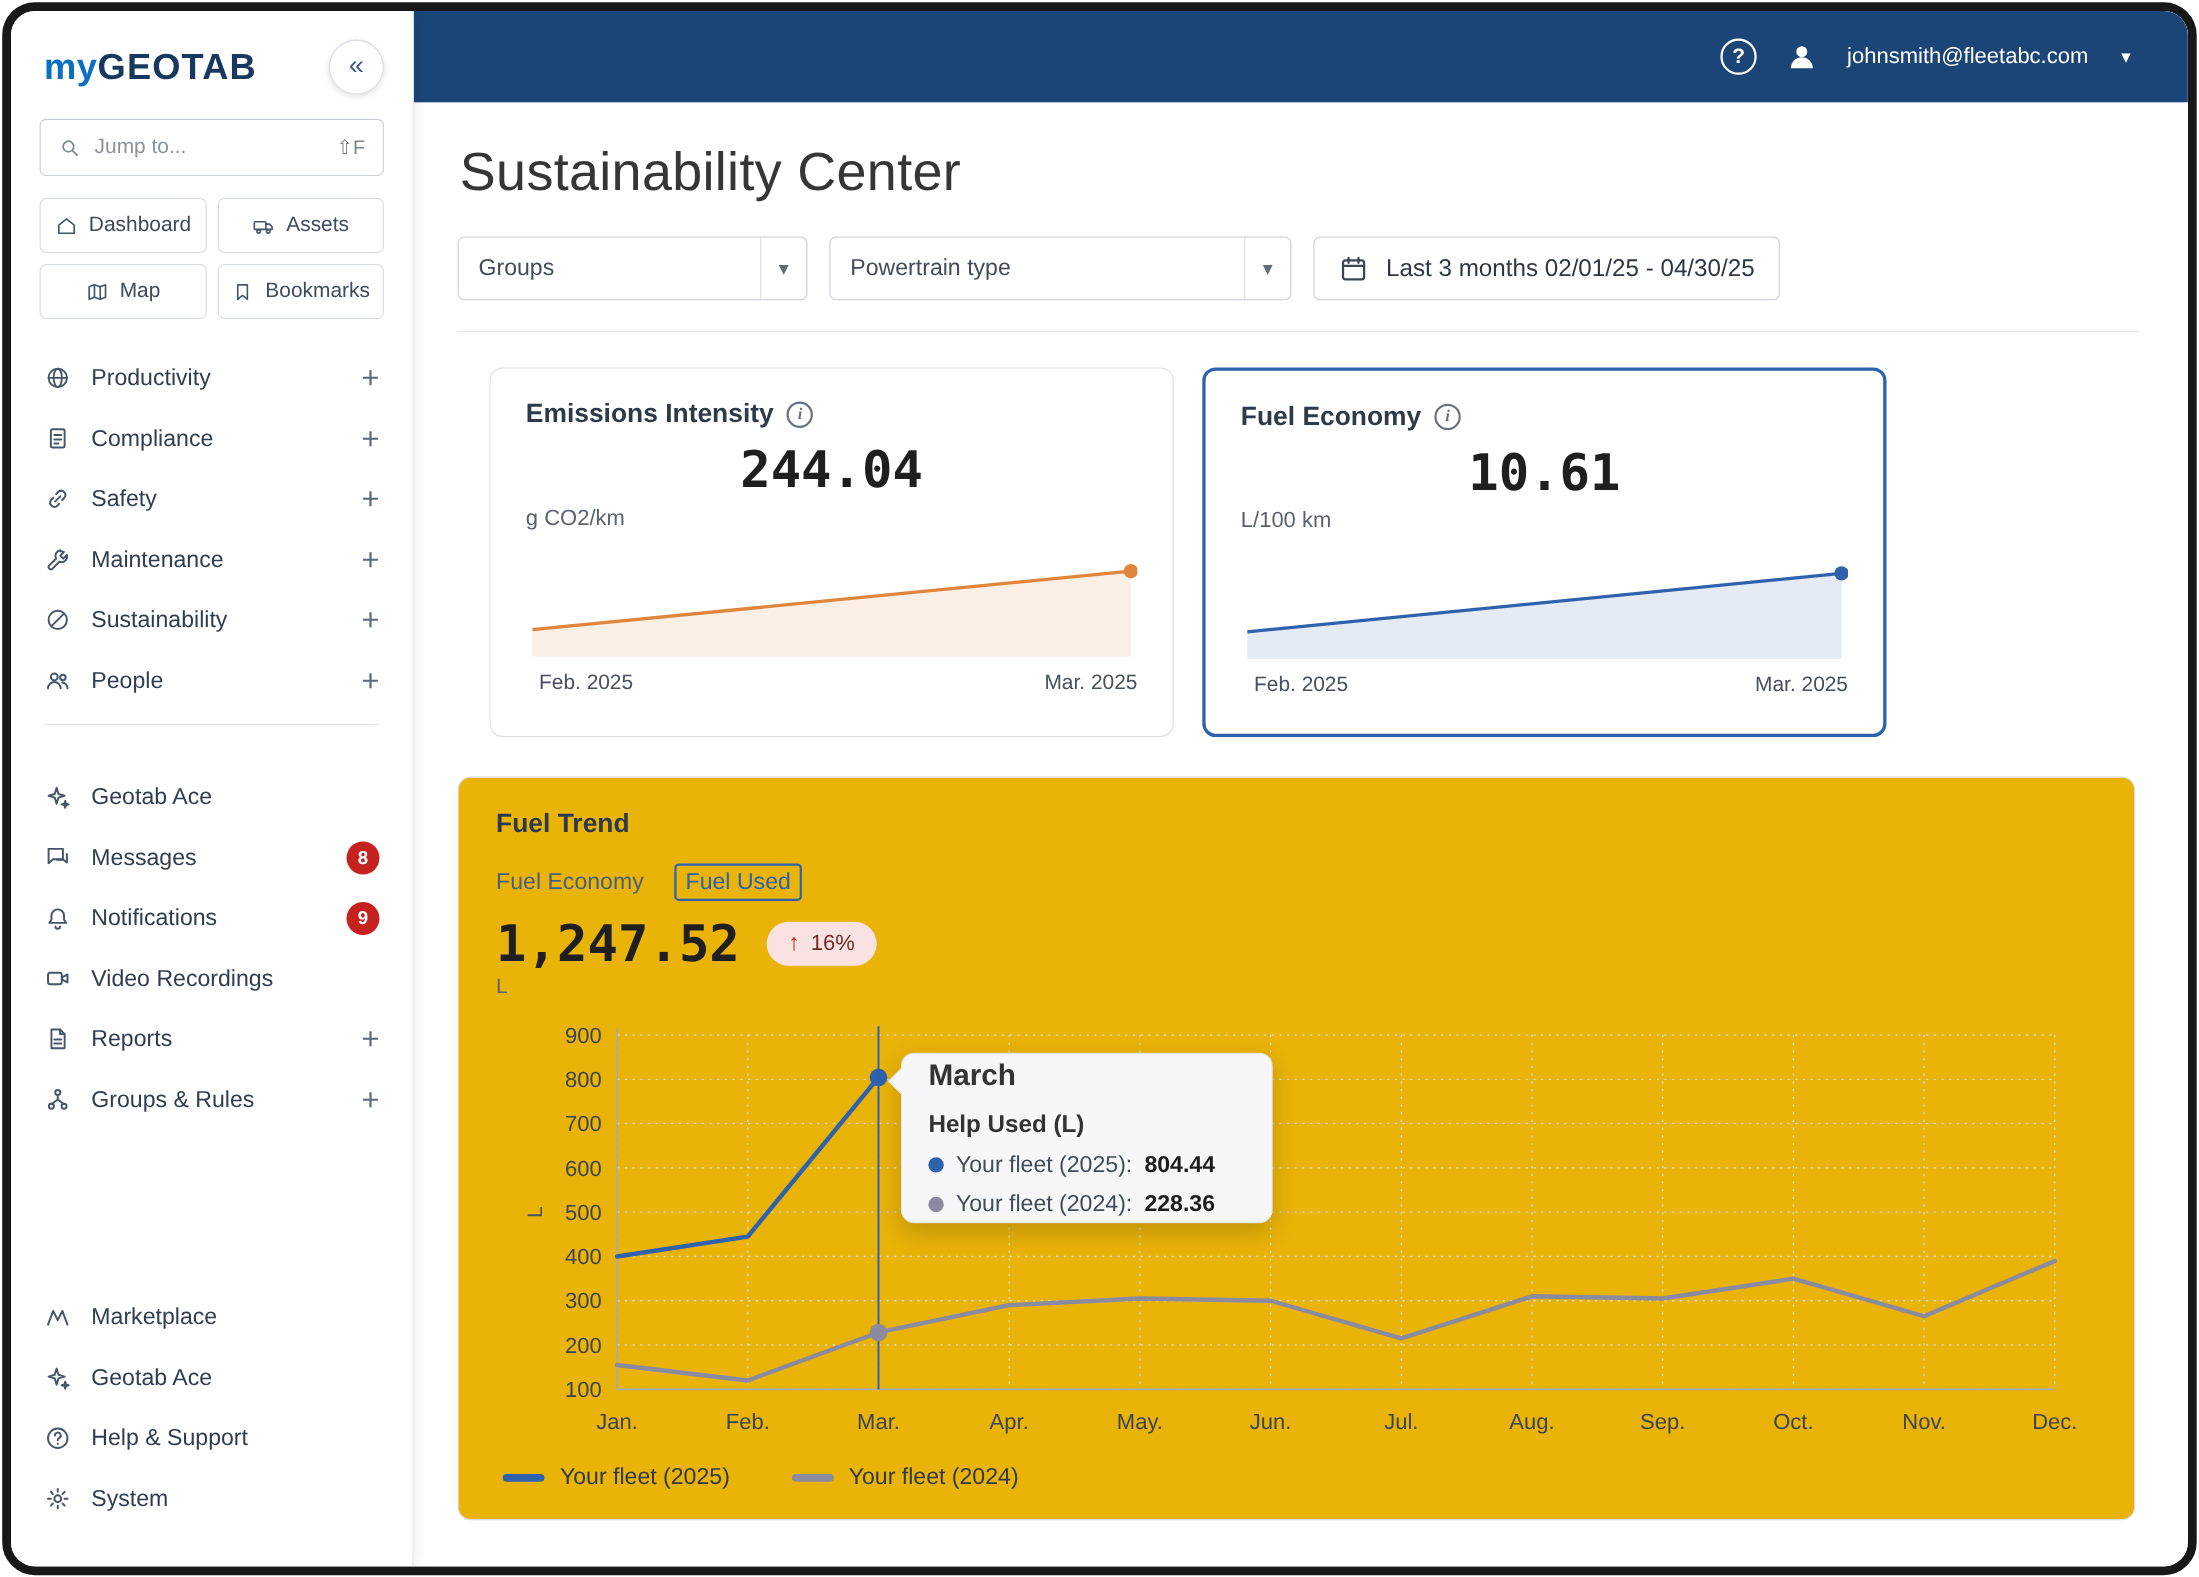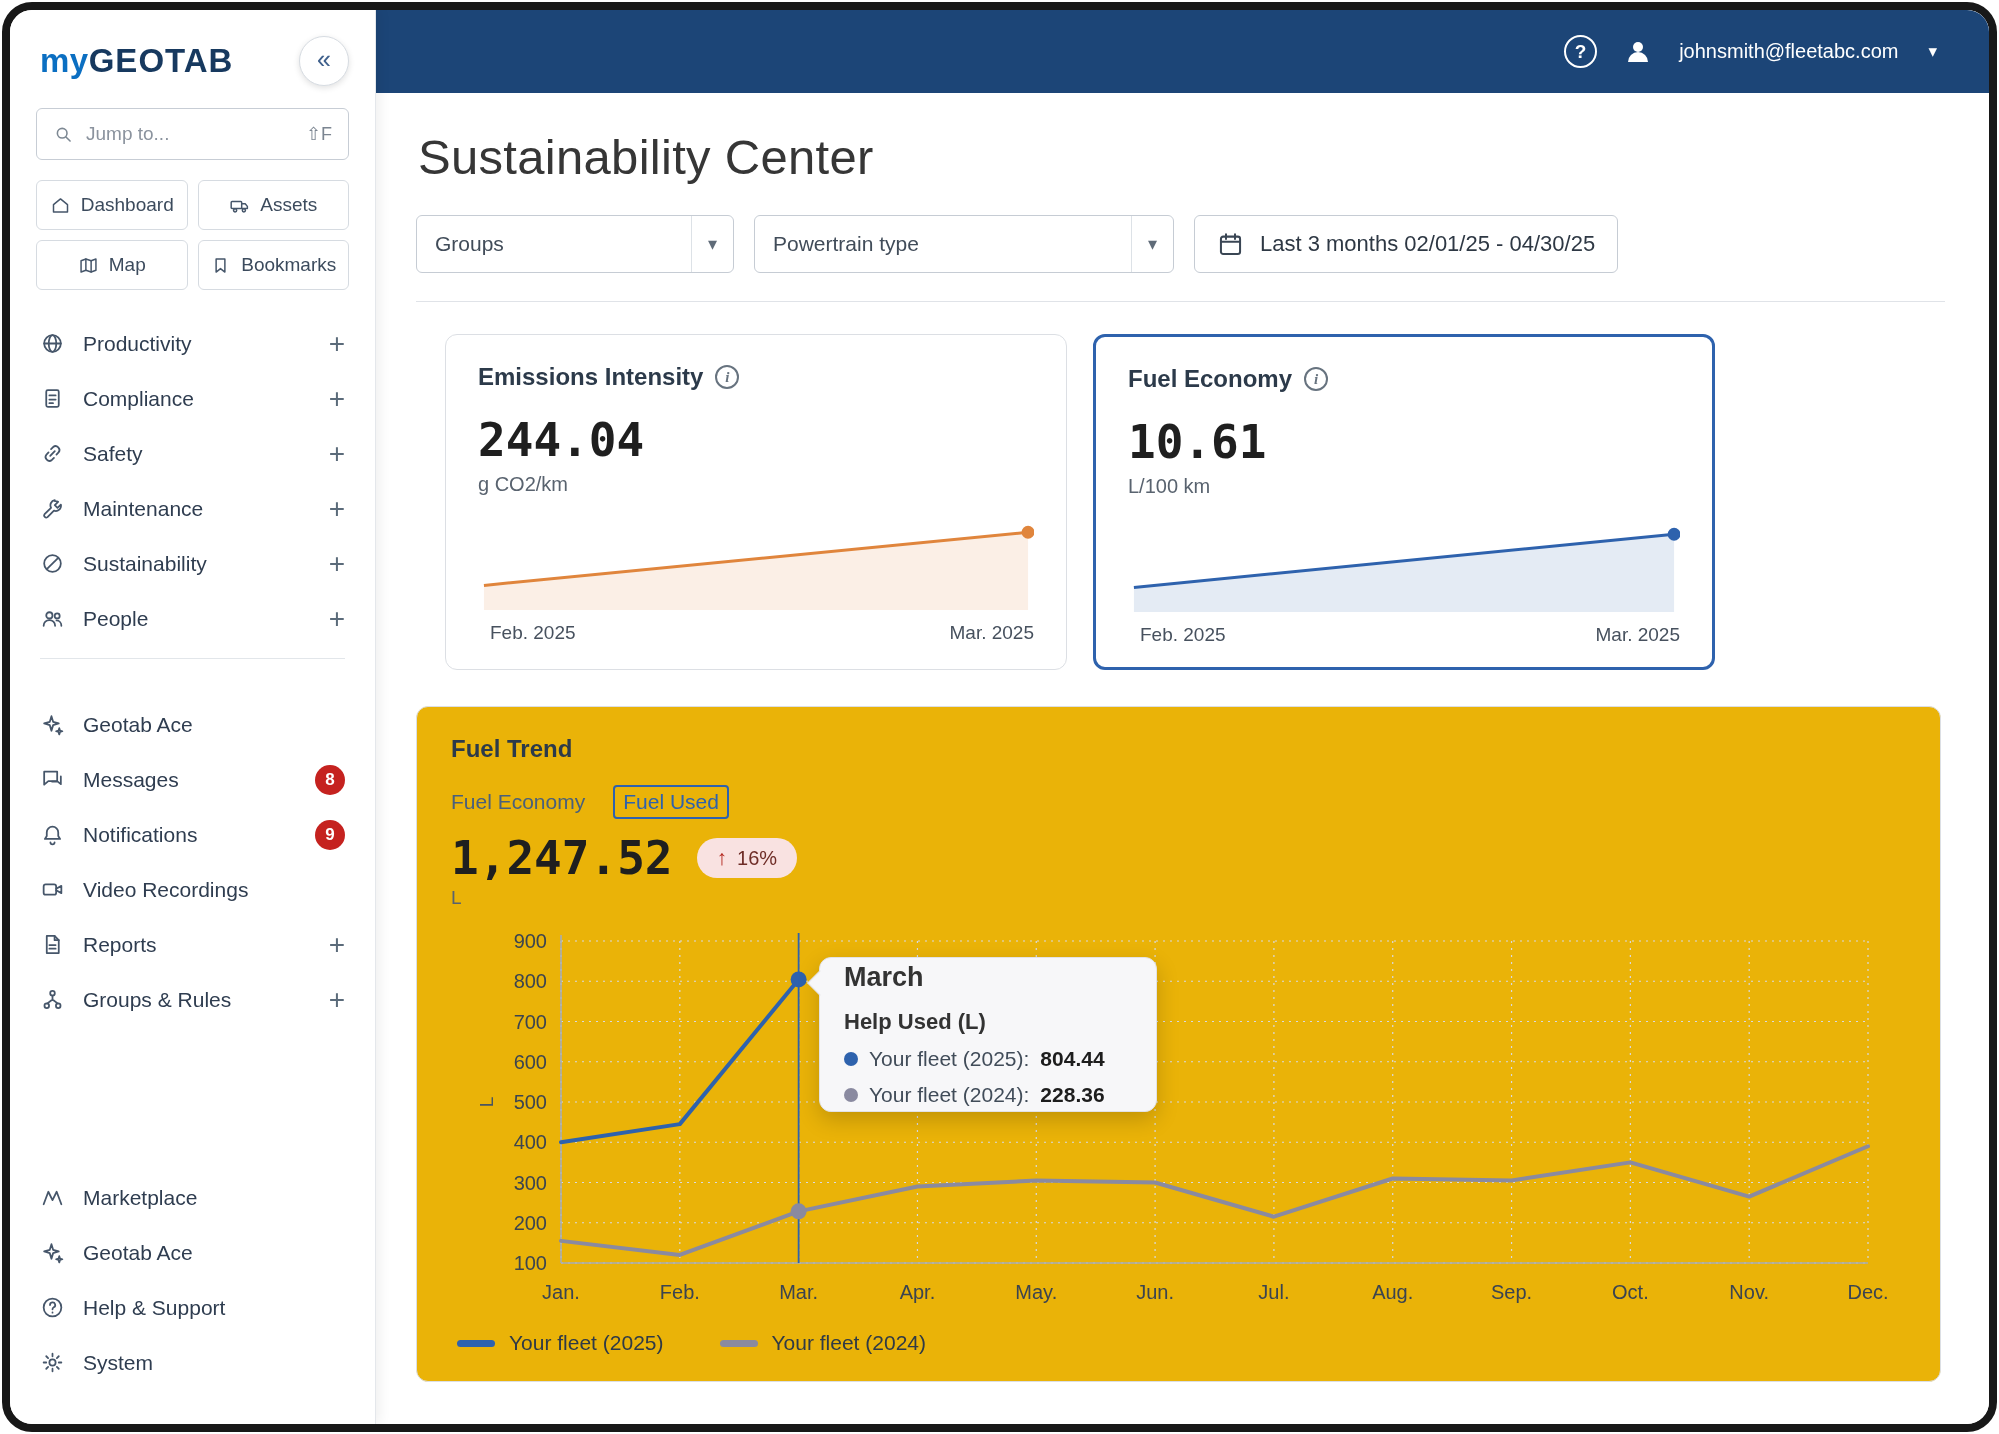--- a/index.html
+++ b/index.html
@@ -72,21 +72,21 @@
   
   .kpi-row{display:flex;gap:26px;padding-left:29px;}
   .kpi-card{width:622px;height:336px;border:1.5px solid #dcdfe4;border-radius:12px;
     padding:28px 32px;background:#fff;cursor:pointer;}
   .kpi-card.selected{border:3px solid #2e62ad;}
   .kpi-head{display:flex;align-items:center;gap:12px;font-size:24px;font-weight:700;color:#2c3a4a;}
   .info-icon{width:24px;height:24px;border:2px solid #67737f;border-radius:50%;color:#67737f;
     font-size:15px;font-weight:700;display:inline-flex;align-items:center;justify-content:center;
     cursor:pointer;font-family:"Liberation Serif",serif;font-style:italic;}
   .kpi-value{font-family:"DejaVu Sans Mono",monospace;font-size:46px;font-weight:700;color:#1f1f1f;
-    margin-top:22px;}
+    margin-top:9px;text-align:center;}
   .kpi-unit{font-size:20px;color:#59636f;margin-top:6px;}
   .kpi-chart{margin-top:16px;height:100px;}
   .kpi-x{display:flex;justify-content:space-between;font-size:19px;color:#47515e;margin-top:6px;margin-left:12px;}
 
   
   .trend-card{border:1.5px solid #dcdfe4;border-radius:12px;padding:28px 34px 26px;
     margin:36px 4px 0 0;background:#eab308;}
   .trend-title{font-size:24px;font-weight:700;color:#2c3a4a;}
   .trend-tabs{display:flex;align-items:center;gap:28px;margin-top:22px;}
   .tab{font-size:21px;color:#49607c;cursor:pointer;}

